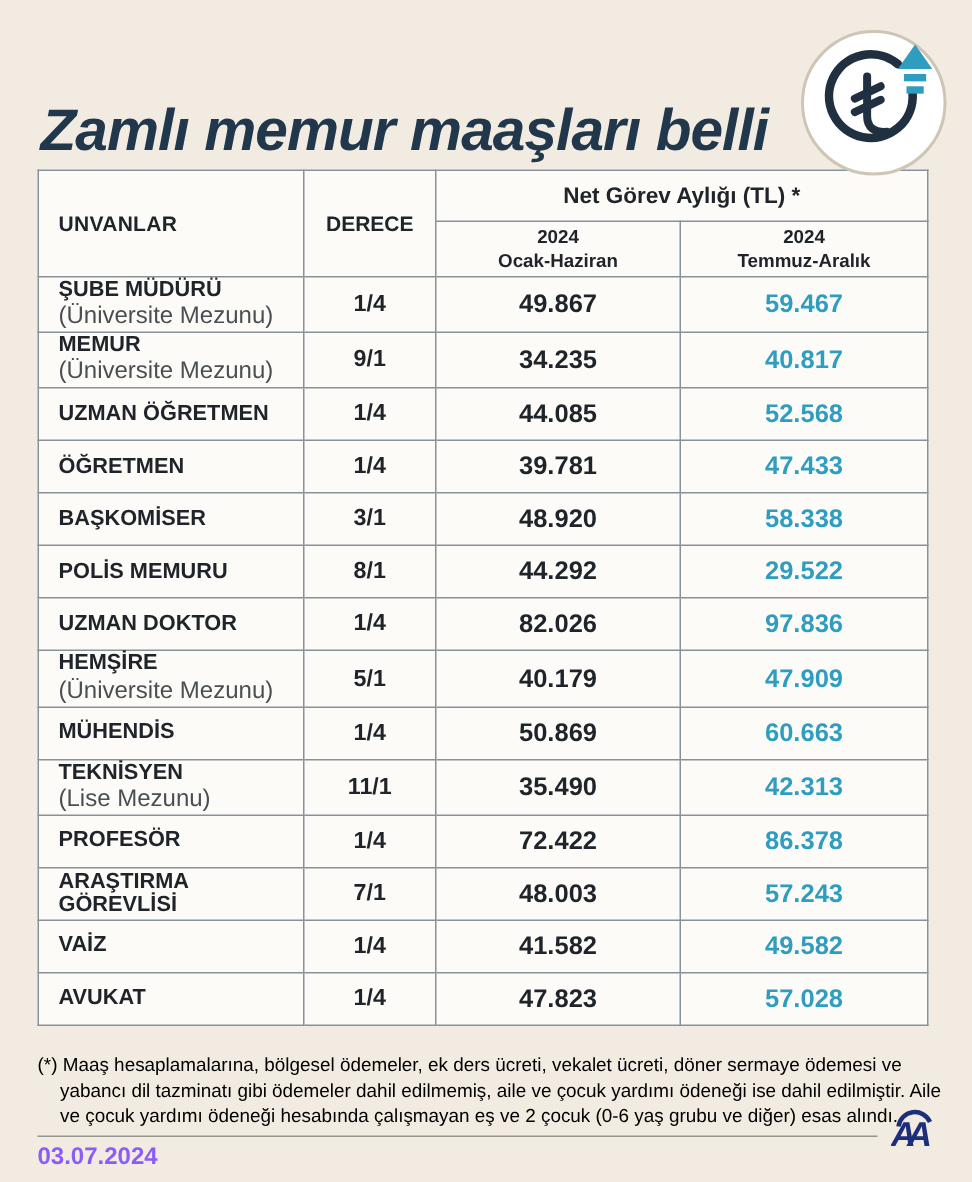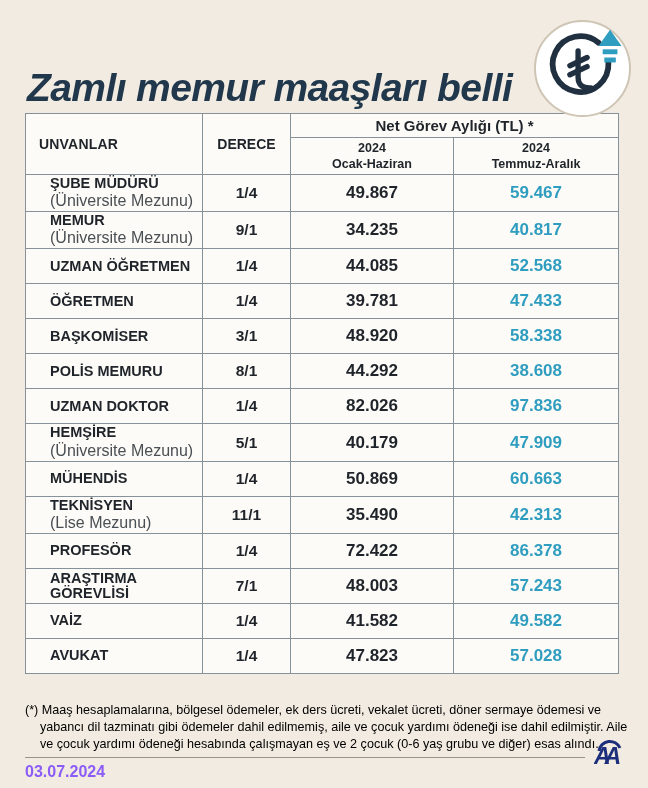--- a/index.html
+++ b/index.html
@@ -27,24 +27,24 @@
   }
   table.salary th, table.salary td{
     border:1px solid #87919a;box-sizing:border-box;
     color:#1f242a;
   }
   th.h-unvanlar{
     text-align:left;padding-left:13px;font-size:14px;letter-spacing:0.2px;
     color:#2a2f35;
   }
   th.h-derece{font-size:14px;text-align:center;color:#2a2f35;margin-left:24px;}
-  th.h-group{height:24px;font-size:15px;text-align:center;color:#2a2f35;}
+  th.h-group{height:34px;font-size:15px;text-align:center;color:#2a2f35;}
   th.h-sub{height:37px;font-size:12.5px;line-height:1.3;font-weight:bold;color:#2a2f35;}
   td{height:35px;}
-  td.c-title{padding-left:24px;}
+  td.c-title{padding-left:13px;}
   .t{display:block;font-weight:bold;font-size:14.5px;line-height:1.05;color:#1f242a;}
   .sub{display:block;font-size:16px;font-weight:normal;color:#4a4f54;margin-top:1px;}
   .sub:empty{display:none;}
   td.c-derece{text-align:center;font-weight:bold;font-size:15.5px;}
   td.c-val{text-align:center;font-weight:bold;font-size:17px;}
   td.c-val.blue{color:#2f9dbf;}
   .footnote{
     position:absolute;left:25px;top:689px;width:600px;
     font-size:12.6px;line-height:1.36;color:#000000;
     padding-left:15px;text-indent:-15px;
@@ -147,21 +147,21 @@
       <td class="c-derece">3/1</td>
       <td class="c-val">48.920</td>
       <td class="c-val blue">58.338</td>
     </tr>
     <tr>
       <td class="c-title">
           <span class="t">POLİS MEMURU</span>
         </td>
       <td class="c-derece">8/1</td>
       <td class="c-val">44.292</td>
-      <td class="c-val blue">38.608</td>
+      <td class="c-val blue">29.522</td>
     </tr>
     <tr>
       <td class="c-title">
           <span class="t">UZMAN DOKTOR</span>
         </td>
       <td class="c-derece">1/4</td>
       <td class="c-val">82.026</td>
       <td class="c-val blue">97.836</td>
     </tr>
     <tr>

